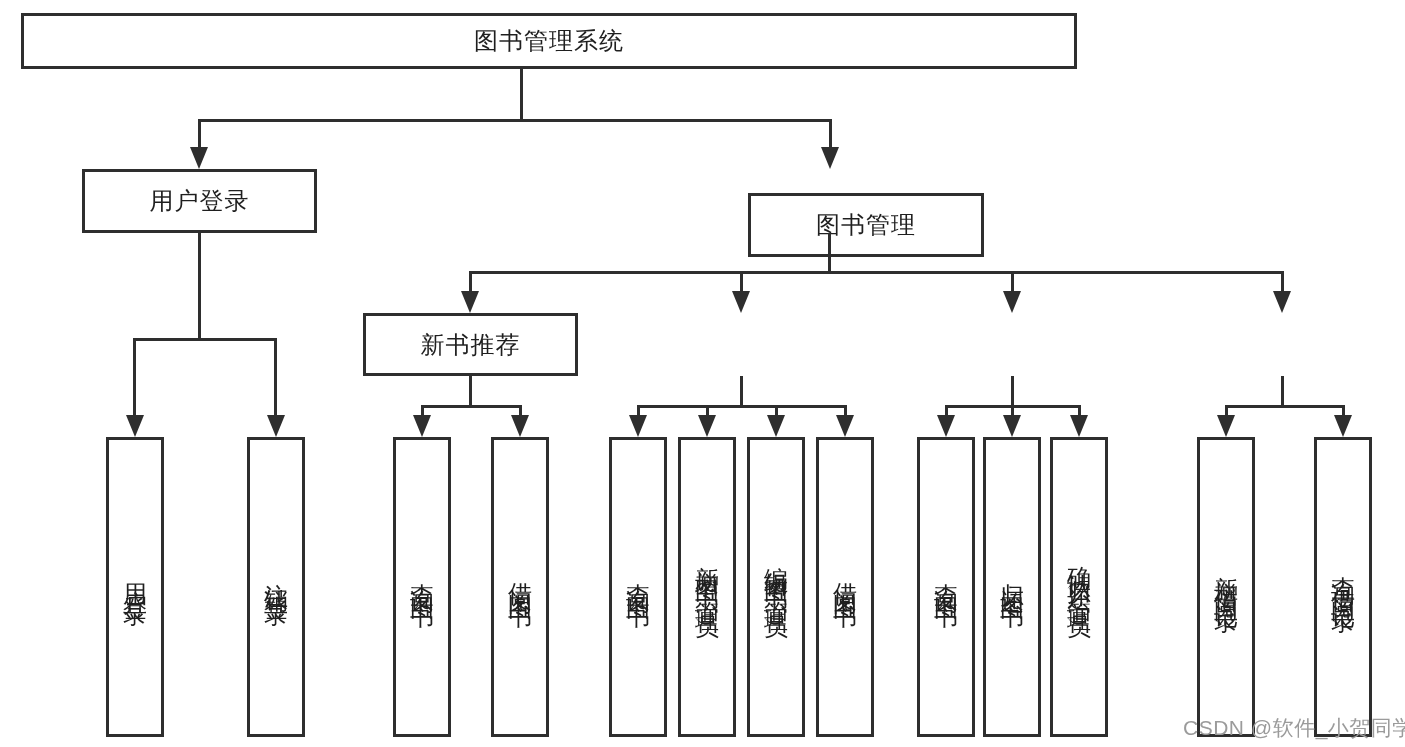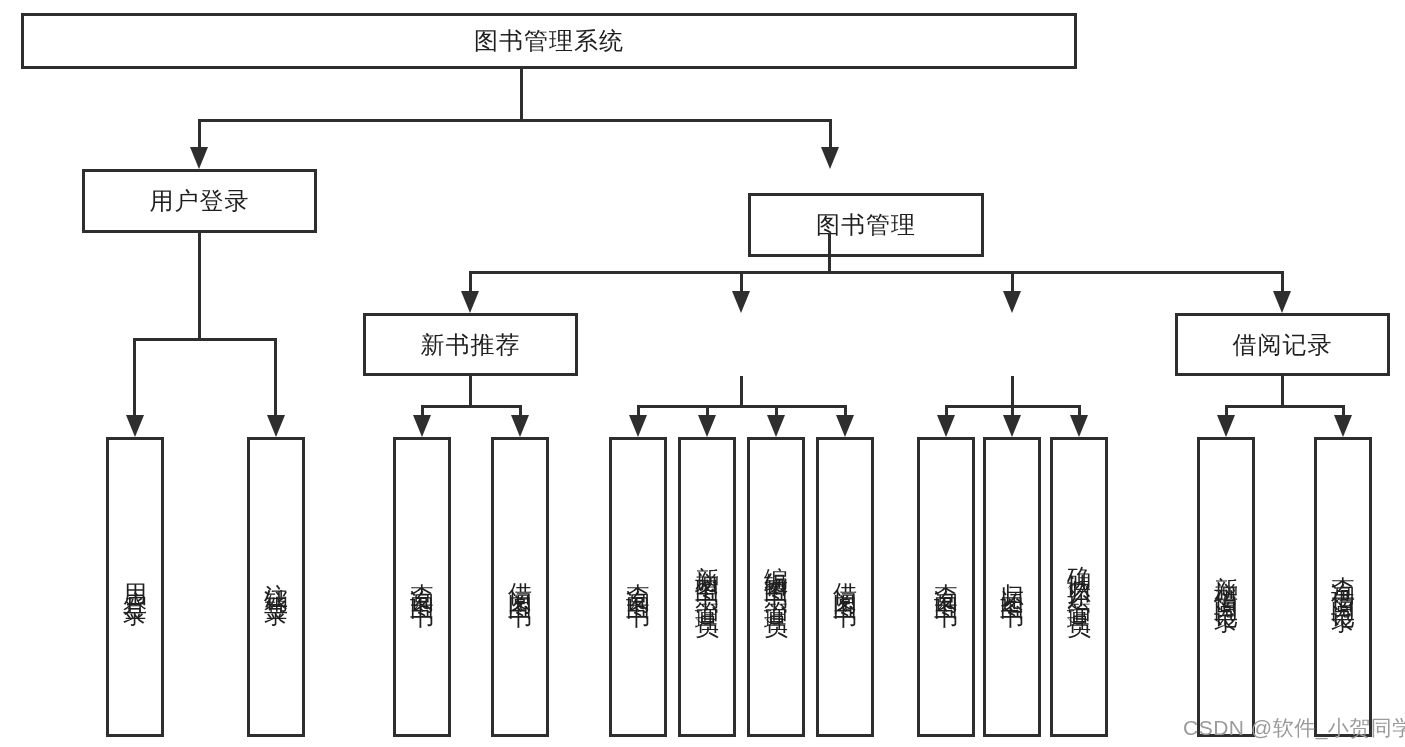--- a/index.html
+++ b/index.html
@@ -83,21 +83,20 @@
   <div class="vline" style="left:469px;top:271px;height:20px;"></div>
   <div class="arrow" style="left:461px;top:291px;"></div>
   <div class="vline" style="left:740px;top:271px;height:20px;"></div>
   <div class="arrow" style="left:732px;top:291px;"></div>
   <div class="vline" style="left:1011px;top:271px;height:20px;"></div>
   <div class="arrow" style="left:1003px;top:291px;"></div>
   <div class="vline" style="left:1281px;top:271px;height:20px;"></div>
   <div class="arrow" style="left:1273px;top:291px;"></div>
 
   <div class="box hbox" style="left:363px;top:313px;width:215px;height:63px;">新书推荐</div>
-  <div class="box hbox" style="left:1175px;top:313px;width:215px;height:63px;">借阅记录</div>
 
   <div class="vline" style="left:469px;top:376px;height:29px;"></div>
   <div class="hline" style="left:421px;top:405px;width:101px;"></div>
   <div class="vline" style="left:421px;top:405px;height:10px;"></div>
   <div class="arrow" style="left:413px;top:415px;"></div>
   <div class="vline" style="left:519px;top:405px;height:10px;"></div>
   <div class="arrow" style="left:511px;top:415px;"></div>
 
   <div class="vline" style="left:740px;top:376px;height:29px;"></div>
   <div class="hline" style="left:637px;top:405px;width:210px;"></div>

